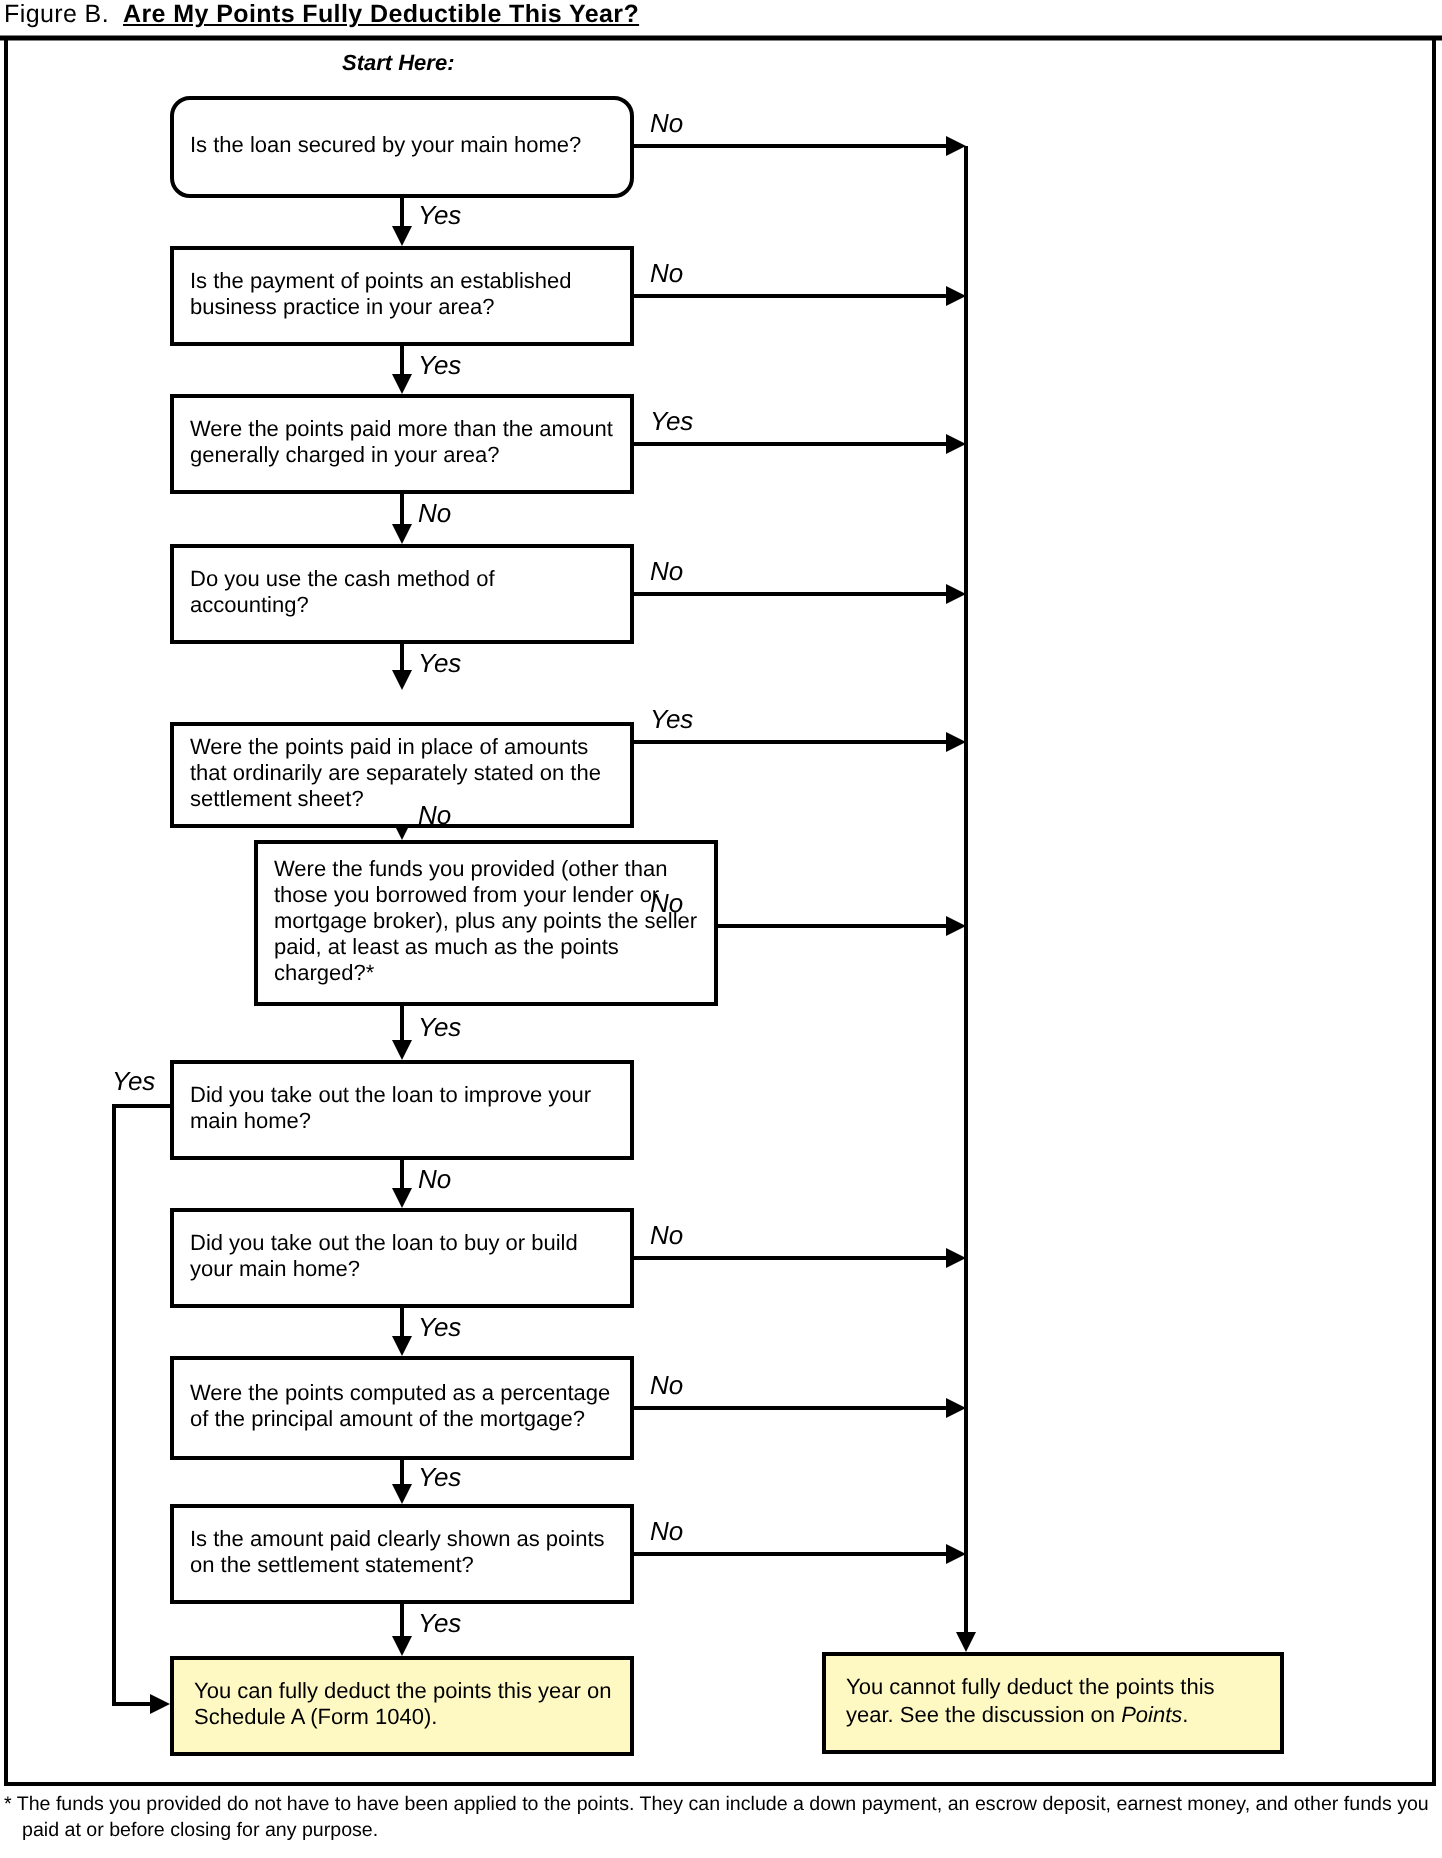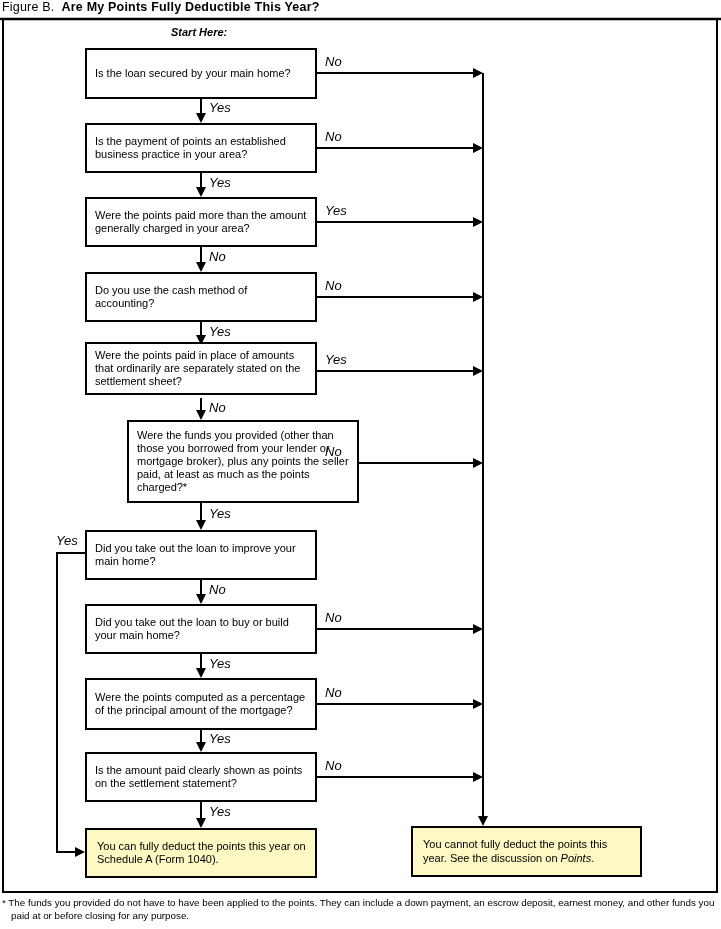--- a/index.html
+++ b/index.html
@@ -9,21 +9,21 @@
     background:#fff;
     font-family:"Liberation Sans", sans-serif;
     color:#000;
     overflow:hidden;
   }
   #title{
     position:absolute;left:2px;top:0px;height:17px;
     font-size:12.5px;white-space:nowrap;
   }
   #title .fig{font-weight:normal;letter-spacing:0.2px;}
-  #title .main{font-weight:bold;margin-left:7px;letter-spacing:0.2px;}
+  #title .main{font-weight:bold;margin-left:7px;letter-spacing:0.2px;text-decoration:underline;}
   #connectors{position:absolute;left:0;top:0;z-index:1;}
   .qbox{
     position:absolute;left:85px;width:232px;
     box-sizing:border-box;
     border:2px solid #000;background:#fff;
     display:flex;align-items:center;
     padding:2px 6px 2px 8px;
     font-size:11px;line-height:13px;
     z-index:2;
   }
@@ -92,33 +92,33 @@
     <line x1="201" y1="580" x2="201" y2="595" stroke="#000" stroke-width="2" marker-end="url(#arr)"></line>
     <line x1="201" y1="654" x2="201" y2="669" stroke="#000" stroke-width="2" marker-end="url(#arr)"></line>
     <line x1="201" y1="730" x2="201" y2="743" stroke="#000" stroke-width="2" marker-end="url(#arr)"></line>
     <line x1="201" y1="802" x2="201" y2="819" stroke="#000" stroke-width="2" marker-end="url(#arr)"></line>
 
     <path d="M85,553 L57,553 L57,852 L76,852" fill="none" stroke="#000" stroke-width="2" marker-end="url(#arr)"></path>
   </svg>
 
   <div id="start-label">Start Here:</div>
 
-  <div class="qbox" style="top:48px;height:51px;">
+  <div class="qbox" style="top:48px;height:51px;border-radius:10px;">
       <span>Is the loan secured by your main home?</span>
     </div>
   <div class="qbox" style="top:123px;height:50px;">
       <span>Is the payment of points an established business practice in your area?</span>
     </div>
   <div class="qbox" style="top:197px;height:50px;">
       <span>Were the points paid more than the amount generally charged in your area?</span>
     </div>
   <div class="qbox" style="top:272px;height:50px;">
       <span>Do you use the cash method of accounting?</span>
     </div>
-  <div class="qbox" style="top:342px;height:53px;">
+  <div class="qbox" style="top:361px;height:53px;">
       <span>Were the points paid in place of amounts that ordinarily are separately stated on the settlement sheet?</span>
     </div>
   <div class="qbox" style="top:420px;height:83px;margin-left:42px;">
       <span>Were the funds you provided (other than those you borrowed from your lender or mortgage broker), plus any points the seller paid, at least as much as the points charged?*</span>
     </div>
   <div class="qbox" style="top:530px;height:50px;">
       <span>Did you take out the loan to improve your main home?</span>
     </div>
   <div class="qbox" style="top:604px;height:50px;">
       <span>Did you take out the loan to buy or build your main home?</span>

